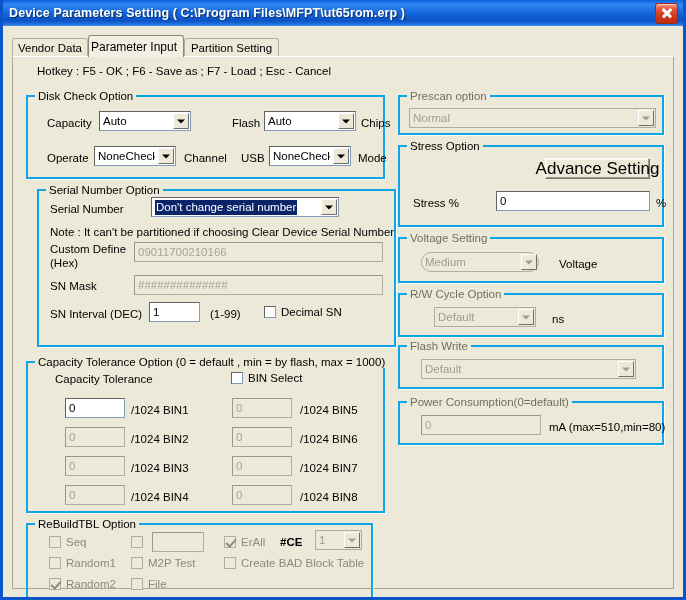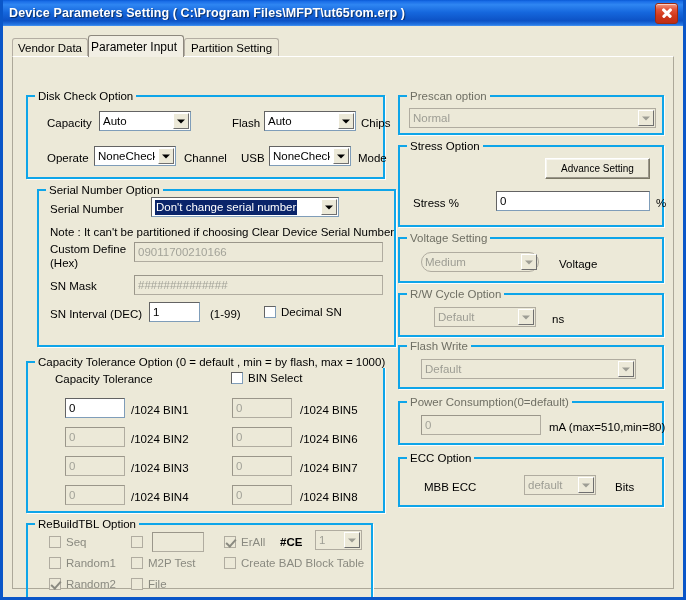--- a/index.html
+++ b/index.html
@@ -120,22 +120,22 @@
   }
   .txt.dis{background:#ece9d8;border-color:#b0aca0;color:#a3a399;}
   .txt.flat{border:1px solid #b0aca0;border-top-color:#9a968a;border-left-color:#9a968a;}
 
   .btn{
     position:absolute;box-sizing:border-box;
     background:#ece9d8;
     border:1px solid #7b7866;
     border-top-color:#fff;border-left-color:#fff;
     box-shadow:inset -1px -1px 0 #9a968a, inset 1px 1px 0 #f7f6ef;
-    font-size:10px;color:#000;
-    display:flex;align-items:center;justify-content:center;
+    font-size:17px;color:#000;
+    display:flex;align-items:flex-start;justify-content:center;
     cursor:pointer;white-space:nowrap;
   }
 
   .cb{position:absolute;font-size:11.5px;color:#000;white-space:nowrap;cursor:pointer;line-height:13px;}
   .cb .box{
     display:inline-block;width:12px;height:12px;vertical-align:-2px;
     background:#fff;border:1px solid #7f9db9;
     border-top-color:#636363;border-left-color:#636363;
     box-sizing:border-box;position:relative;margin-right:5px;
   }
@@ -167,20 +167,21 @@
       <div class="tab active" style="left:76px;width:96px;">
         <span>Parameter Input</span>
       </div>
       <div class="tab" style="left:172px;width:95px;">
         <span>Partition Setting</span>
       </div>
     </div>
 
     <div class="tabpane">
 
+      <div class="hotkey">Hotkey : F5 - OK ; F6 - Save as ; F7 - Load ; Esc - Cancel</div>
 
       <div class="gb" style="left:13px;top:38px;width:359px;height:84px;">
         <div class="gb-t">Disk Check Option</div>
 
         <div class="lbl" style="left:19px;top:20px;">Capacity</div>
         <div class="combo" style="left:71px;top:14px;width:92px;">
           <div class="v">Auto</div>
           <div class="ar"></div>
         </div>
         <div class="lbl" style="left:204px;top:20px;">Flash</div>
@@ -345,25 +346,16 @@
           <div class="ar"></div>
         </div>
       </div>
 
       <div class="gb dis" style="left:385px;top:344px;width:266px;height:44px;">
         <div class="gb-t">Power Consumption(0=default)</div>
         <div class="txt dis flat" style="left:21px;top:12px;width:120px;">0</div>
         <div class="lbl" style="left:149px;top:18px;">mA (max=510,min=80)</div>
       </div>
 
-      <div class="gb" style="left:385px;top:400px;width:266px;height:50px;">
-        <div class="gb-t">ECC Option</div>
-        <div class="lbl" style="left:24px;top:22px;">MBB ECC</div>
-        <div class="combo dis" style="left:124px;top:16px;width:72px;">
-          <div class="v">default</div>
-          <div class="ar"></div>
-        </div>
-        <div class="lbl" style="left:215px;top:22px;">Bits</div>
-      </div>
 
     </div>
   </div>
 </div>
 
 </body></html>

